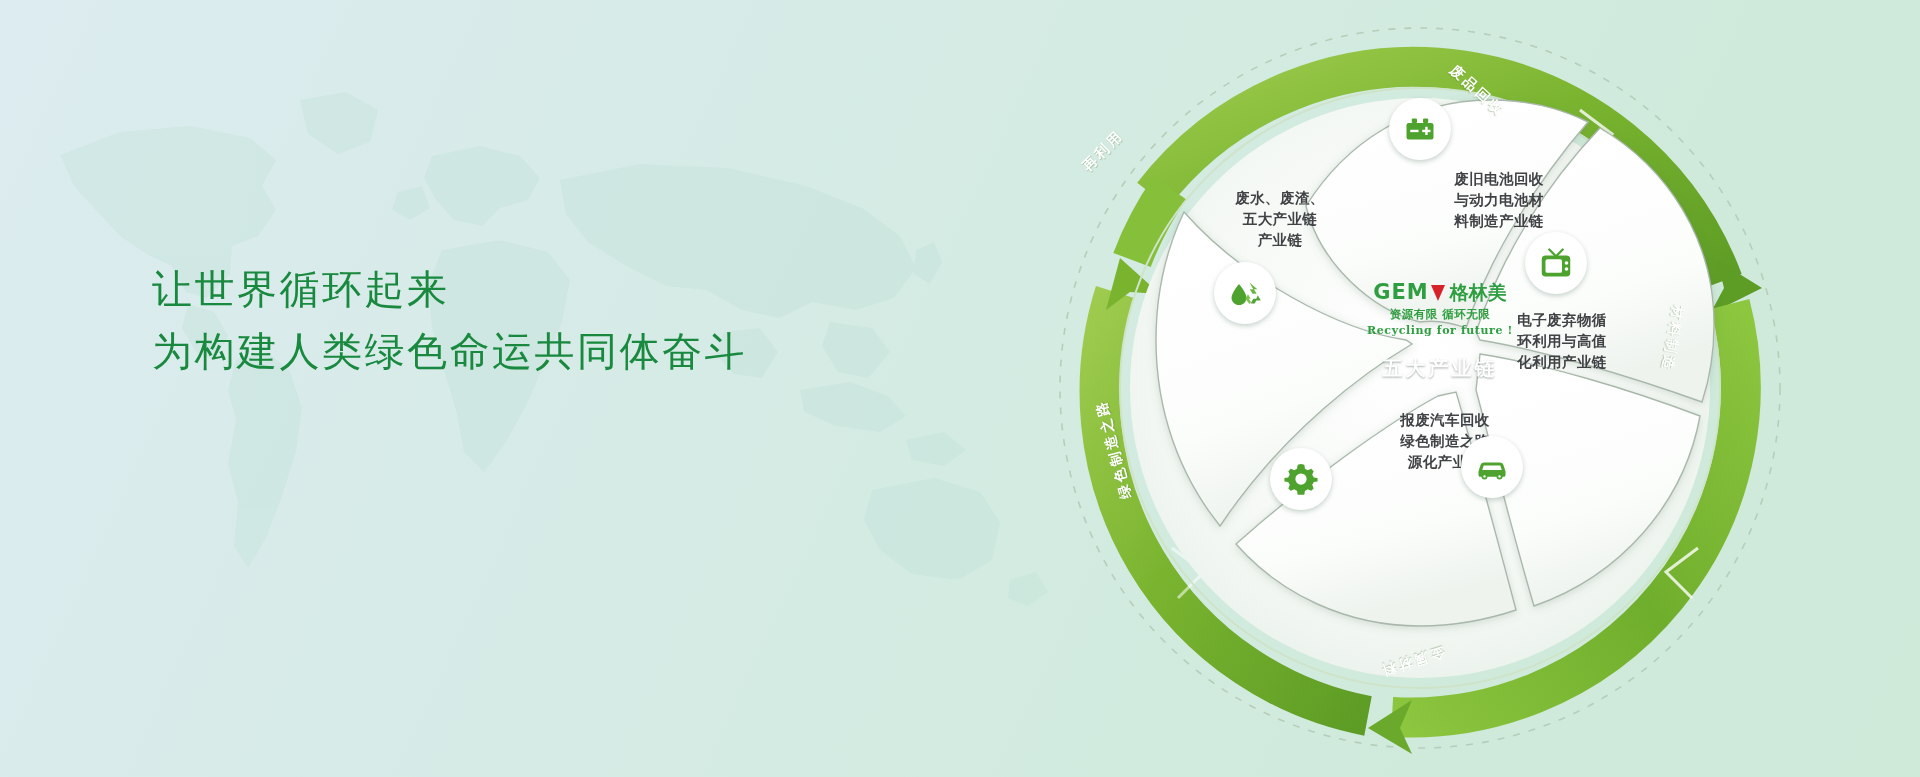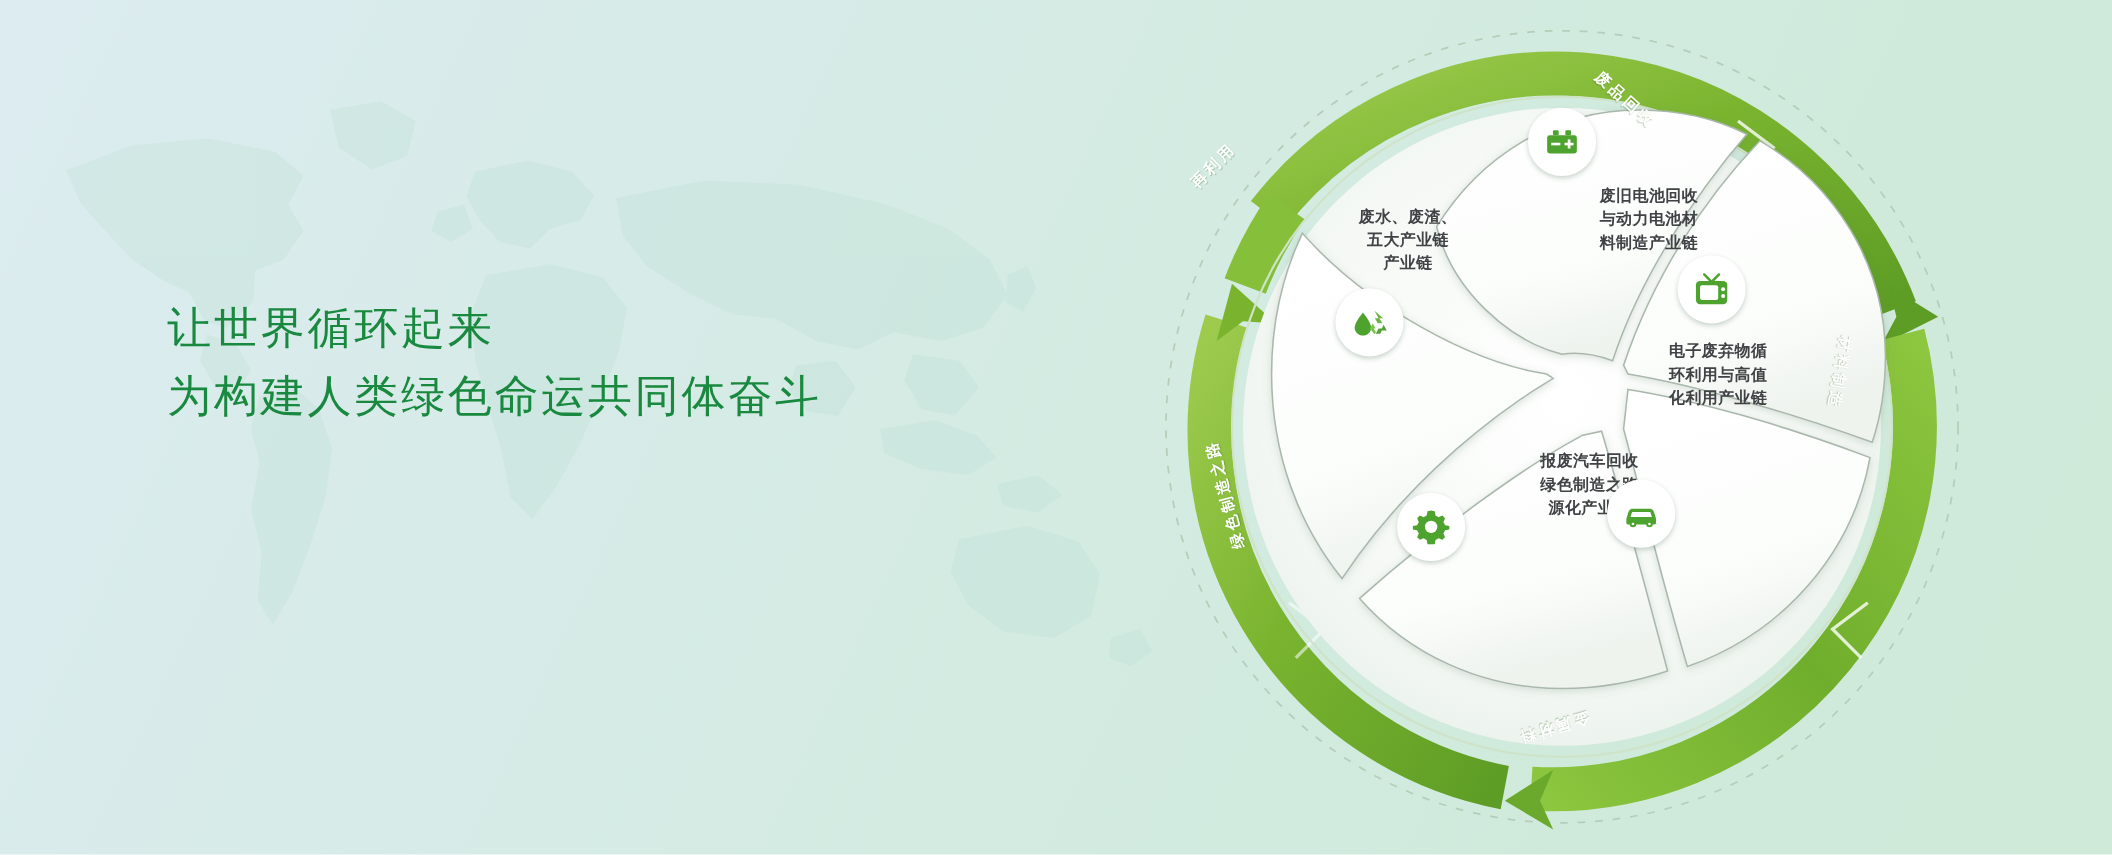--- a/index.html
+++ b/index.html
@@ -19,21 +19,21 @@
     position: absolute;
     left: 0; top: 60px;
     width: 1150px; height: 640px;
     opacity: .42;
     pointer-events: none;
   }
   
   #headline {
     position: absolute;
     left: 152px;
-    top: 268px;
+    top: 258px;
     z-index: 6;
   }
   #headline .line {
     color: #19893f;
     font-size: 40px;
     line-height: 62px;
     letter-spacing: 2.5px;
     white-space: nowrap;
     font-weight: 400;
     font-family: "DejaVu Sans", "Liberation Sans", sans-serif;
@@ -312,20 +312,30 @@
   <div class="seg-label" id="lbl-battery">废旧电池回收
 与动力电池材
 料制造产业链</div>
   <div class="seg-label" id="lbl-ewaste">电子废弃物循
 环利用与高值
 化利用产业链</div>
   <div class="seg-label" id="lbl-auto">报废汽车回收
 绿色制造之路
 源化产业链</div>
 
+  <div id="center-logo">
+    <div id="gem-row">
+      <span id="gem-mark">GEM</span>
+      <span id="gem-tri"></span>
+      <span id="gem-cn">格林美</span>
+    </div>
+    <div id="gem-slogan">资源有限  循环无限</div>
+    <div id="gem-en">Recycling for future !</div>
+    <div id="gem-core">五大产业链</div>
+  </div>
 
   <div class="node-icon" id="icon-battery">
     <svg viewBox="0 0 48 48" aria-hidden="true">
       <rect x="6" y="16" width="36" height="22" rx="3" fill="#4da32e"></rect>
       <rect x="13" y="10" width="7" height="6" rx="1.5" fill="#4da32e"></rect>
       <rect x="28" y="10" width="7" height="6" rx="1.5" fill="#4da32e"></rect>
       <rect x="11" y="25" width="11" height="3.2" fill="#ffffff"></rect>
       <rect x="27" y="25" width="11" height="3.2" fill="#ffffff"></rect>
       <rect x="31" y="21" width="3.2" height="11" fill="#ffffff"></rect>
     </svg>

